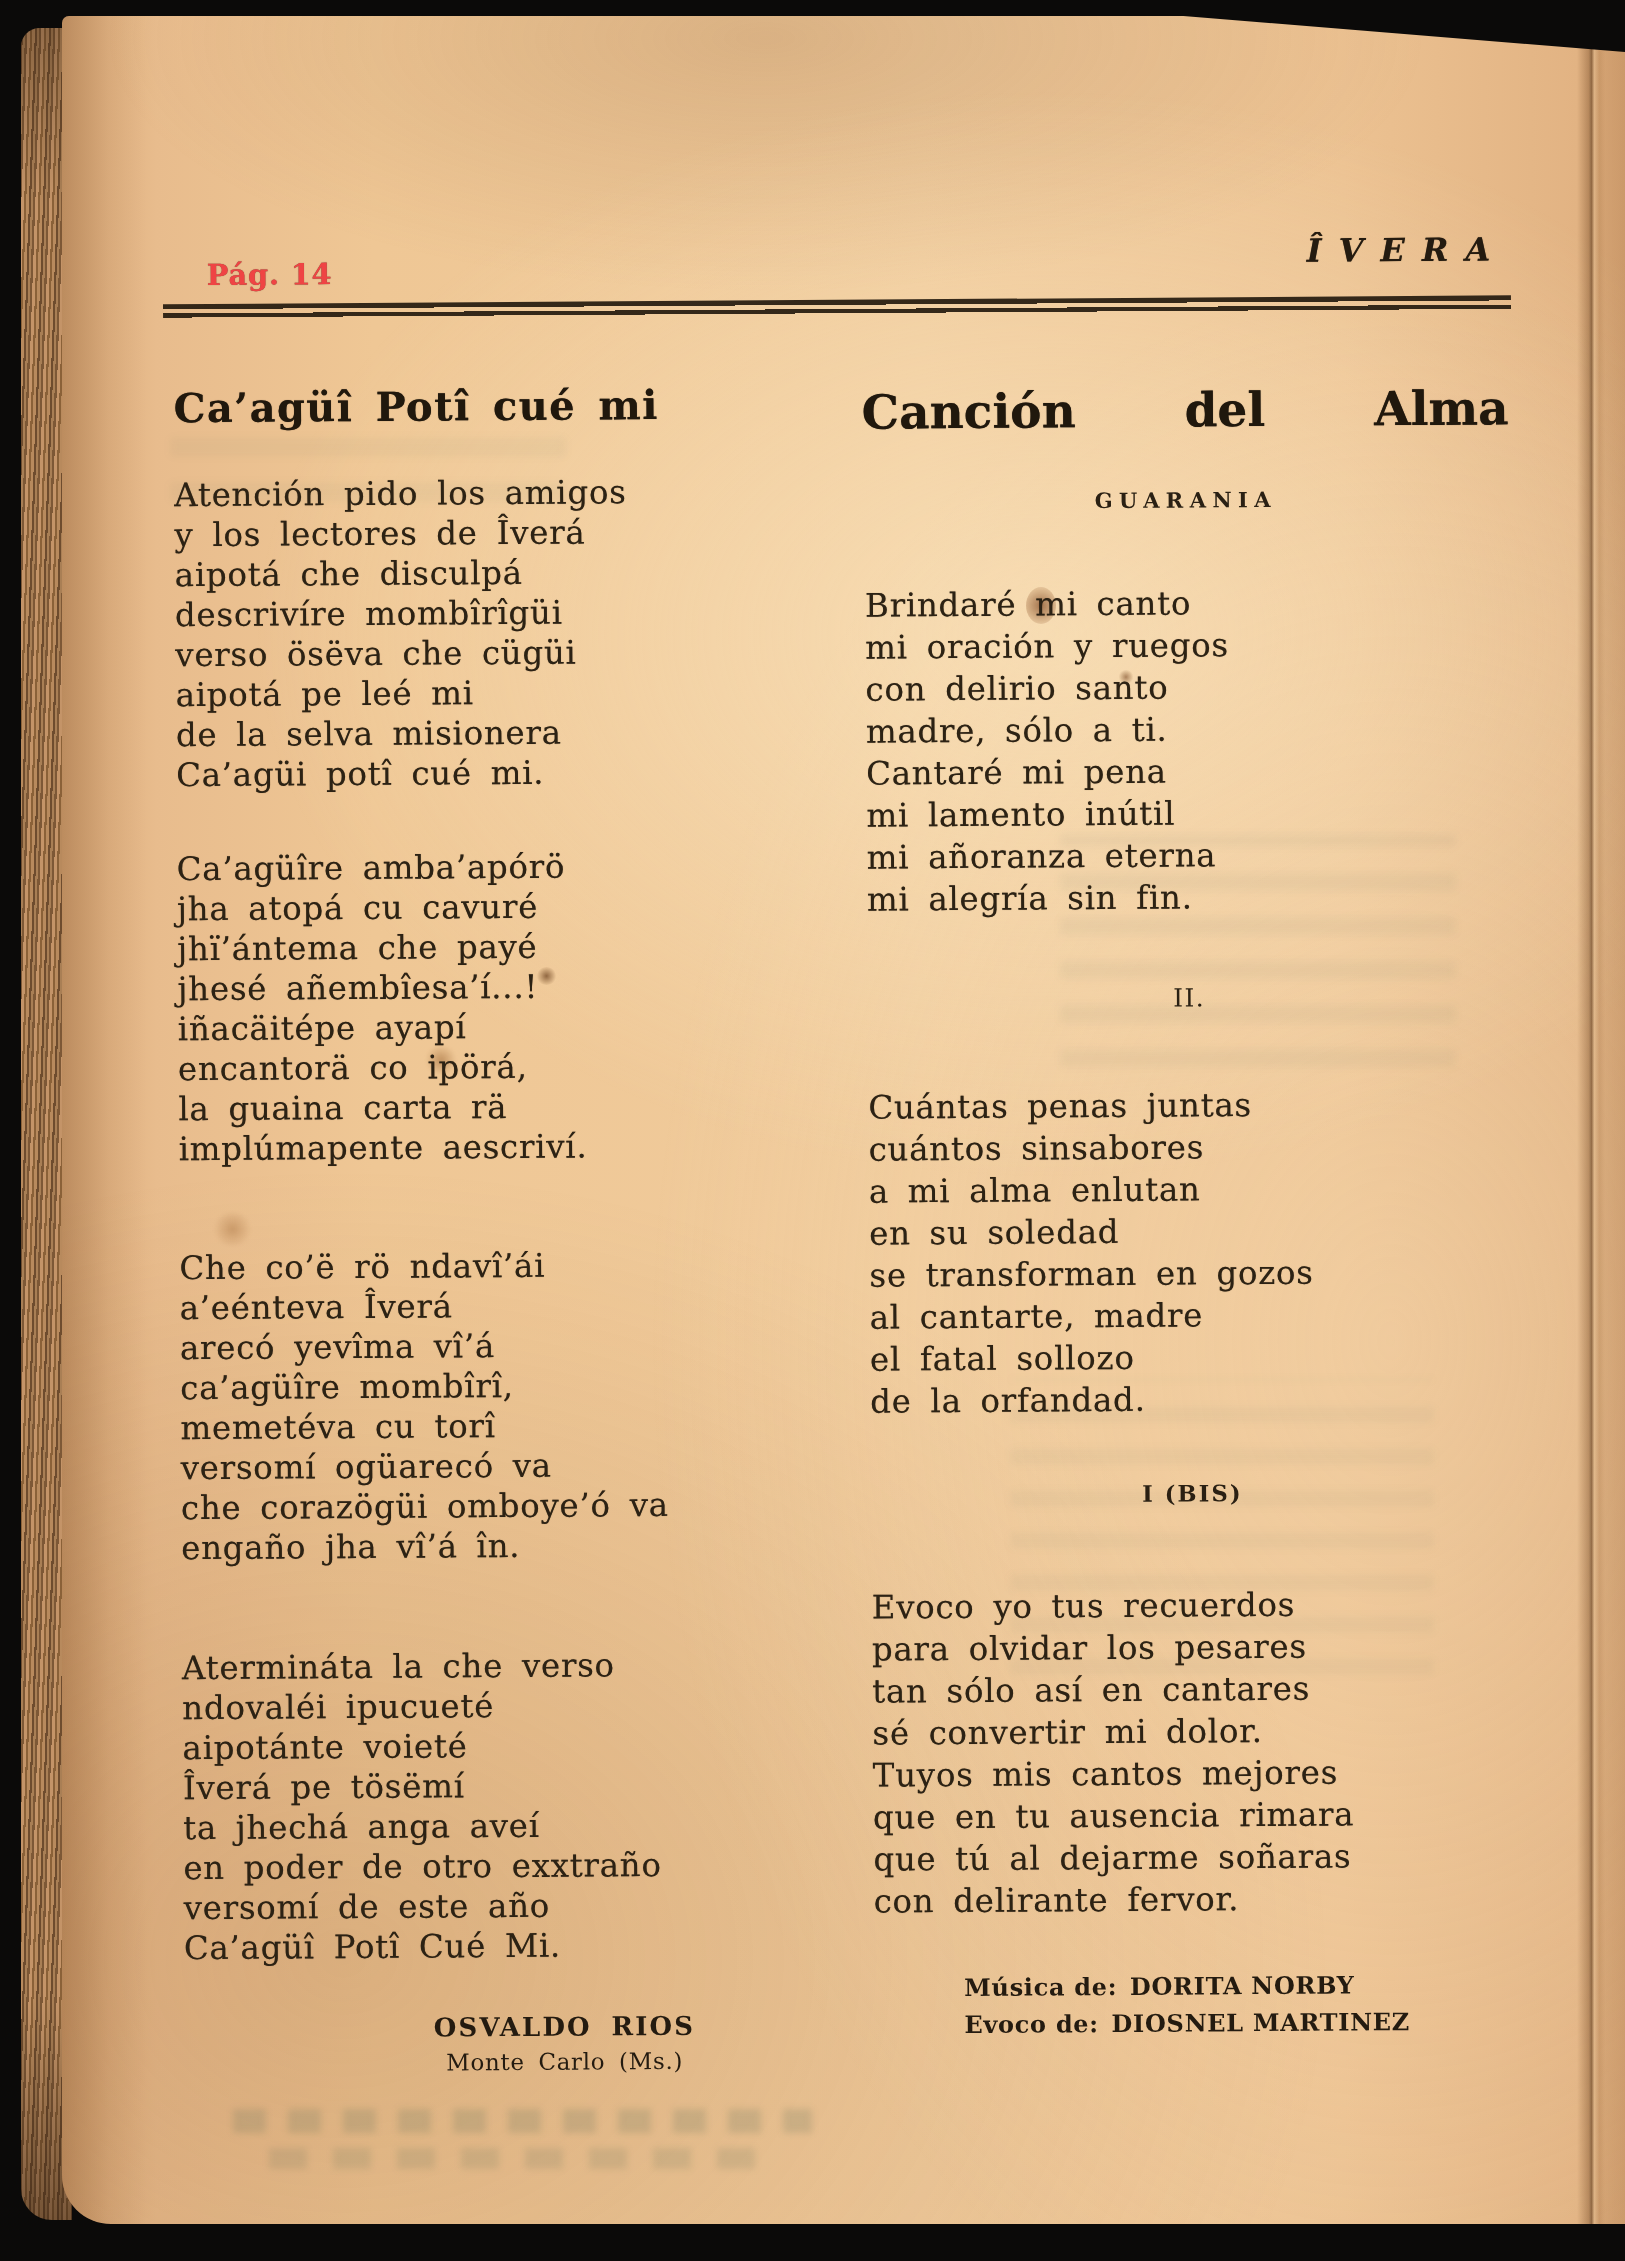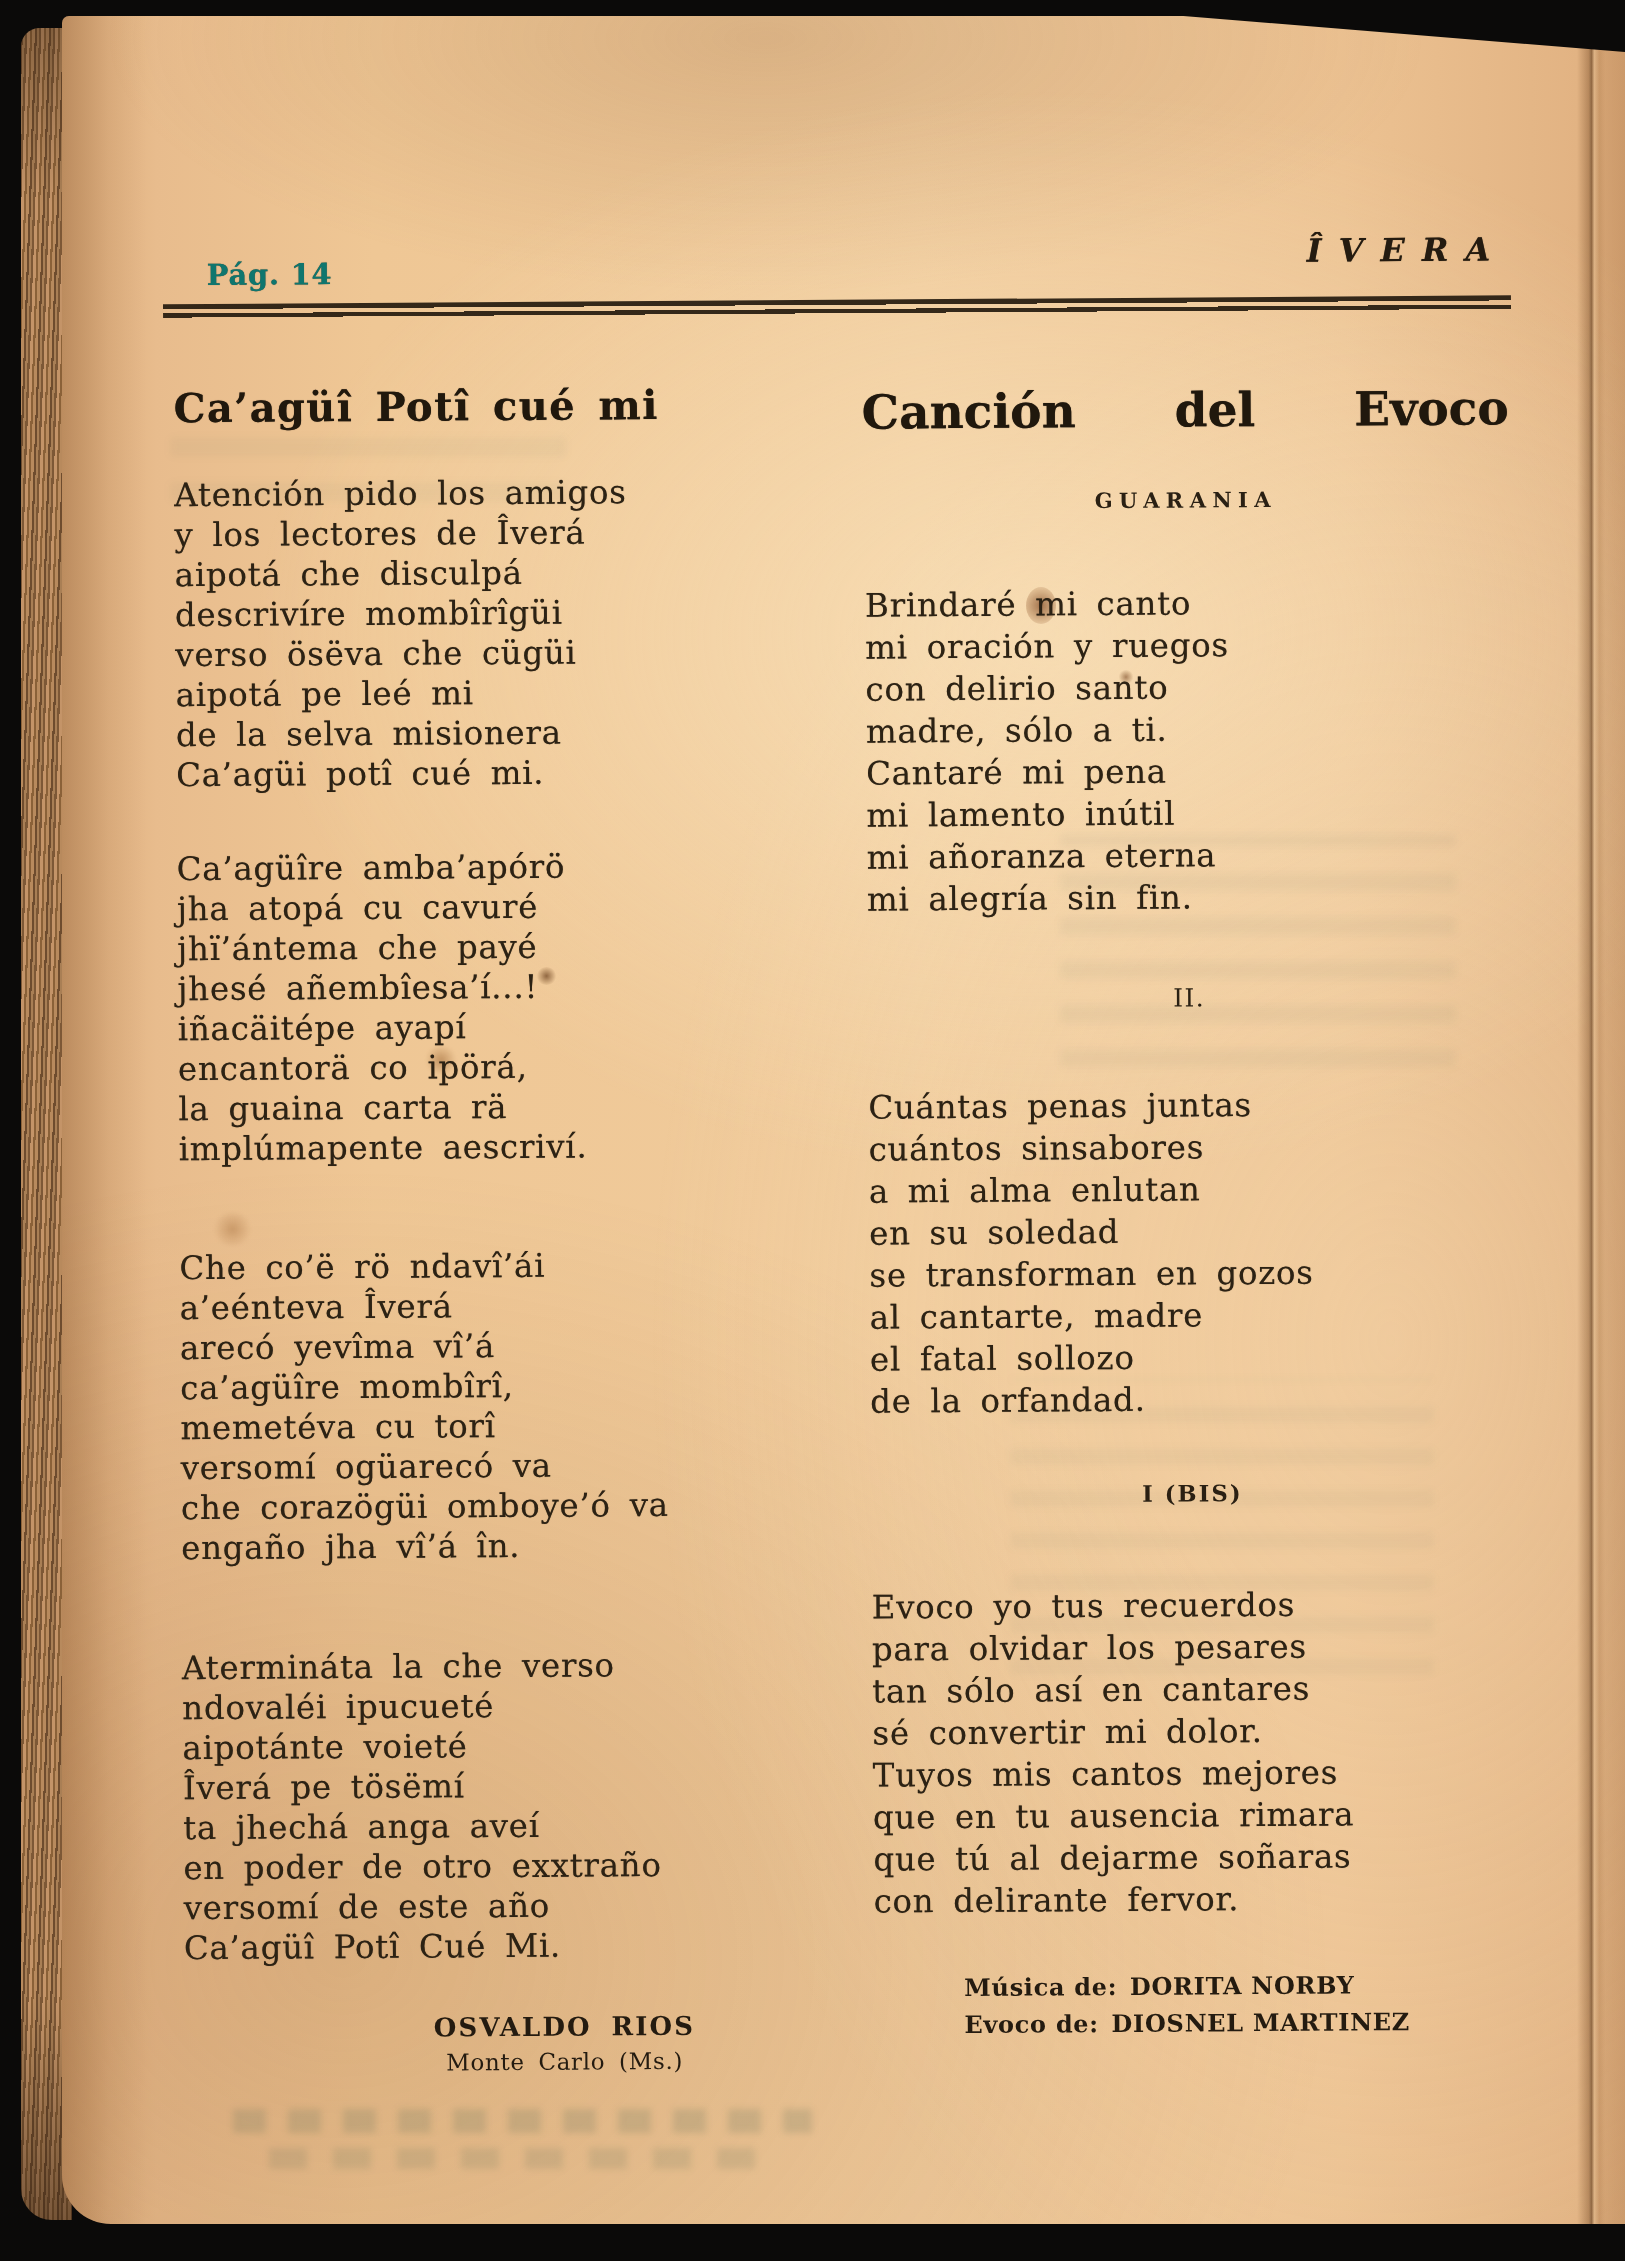--- a/index.html
+++ b/index.html
@@ -82,21 +82,21 @@
   .content {
     position: absolute; inset: 0;
     transform: rotate(-0.38deg);
     transform-origin: 813px 1060px;
     color: #2c2215;
   }
 
   .pag-label {
     position: absolute; left: 212px; top: 254px;
     font-size: 29px; font-weight: bold; letter-spacing: 0.7px;
-    color: #0f766e; text-shadow: 0 0 0.7px rgba(35,25,12,.7);
+    color: #ef4444; text-shadow: 0 0 0.7px rgba(35,25,12,.7);
   }
   .masthead {
     position: absolute; left: 1312px; top: 235px;
     font-size: 32px; font-weight: bold; font-style: italic;
     letter-spacing: 17px; color: #241b10;
     text-shadow: 0 0 0.7px rgba(35,25,12,.7);
   }
   .header-rule {
     position: absolute; left: 168px; top: 300px; width: 1348px; height: 15px;
     background: linear-gradient(180deg, #241a0e 0 5px, transparent 5px 9.2px, #241a0e 9.2px 13.4px, transparent 13.4px);
@@ -230,21 +230,21 @@
       <div>Ca’agüî Potî Cué Mi.</div>
     </div>
   <div class="signature">
     <div class="author">OSVALDO RIOS</div>
     <div class="location">Monte Carlo (Ms.)</div>
   </div>
 
   <div class="article-title-right">
       <span>Canción</span>
       <span>del</span>
-      <span>Evoco</span>
+      <span>Alma</span>
     </div>
   <div class="genre-label">GUARANIA</div>
   <div class="stanza right-col rv1">
       <div>Brindaré mi canto</div>
       <div>mi oración y ruegos</div>
       <div>con delirio santo</div>
       <div>madre, sólo a ti.</div>
       <div>Cantaré mi pena</div>
       <div>mi lamento inútil</div>
       <div>mi añoranza eterna</div>

